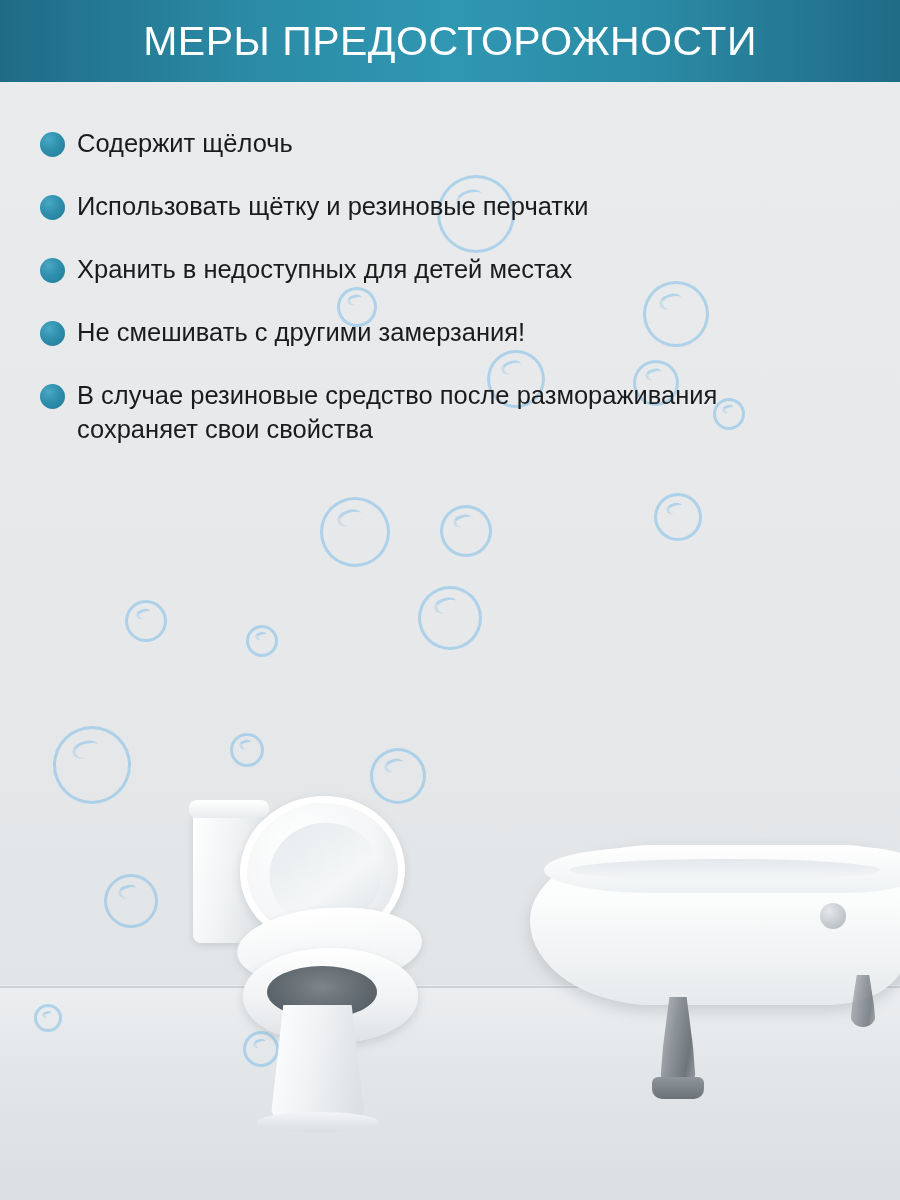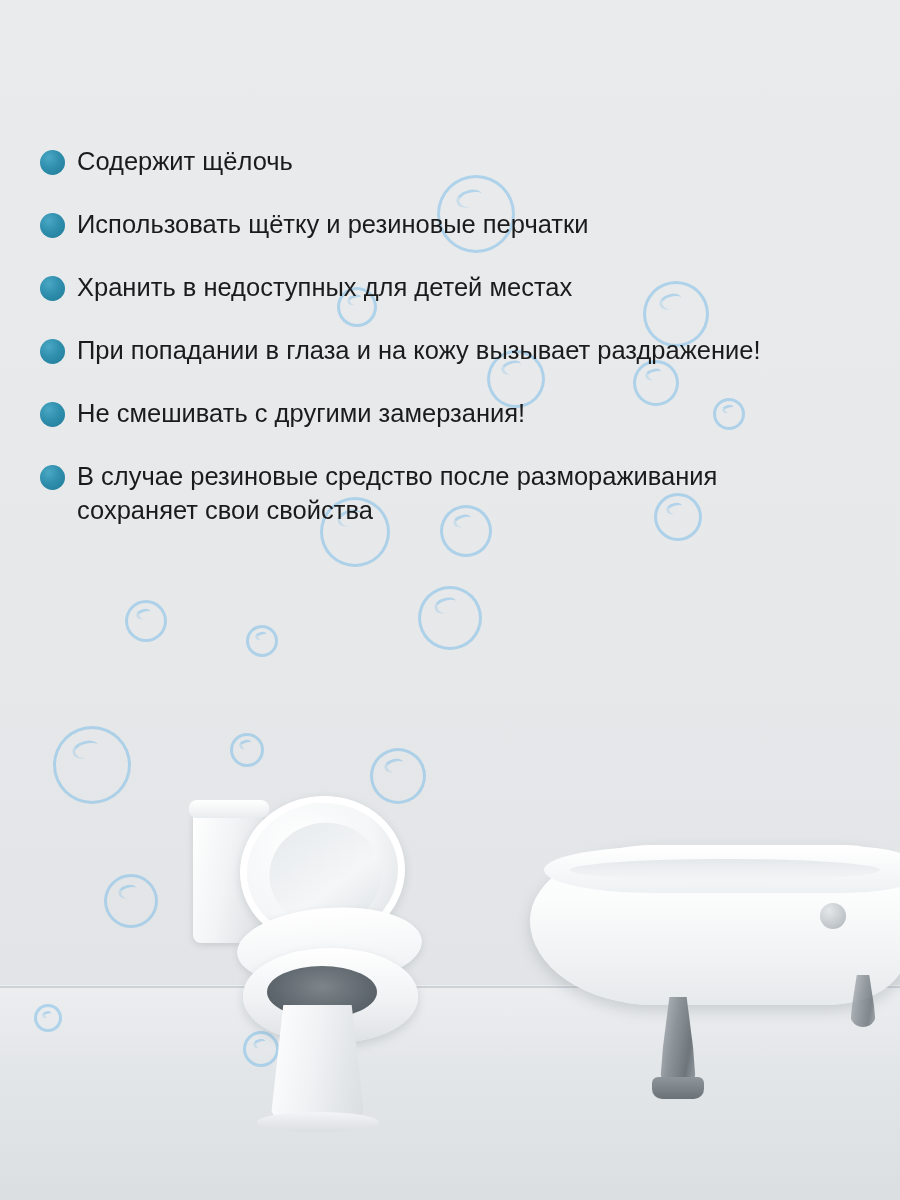--- a/index.html
+++ b/index.html
@@ -86,21 +86,20 @@
   .list {
     position: absolute;
     left: 40px;
     top: 126px;
     width: 820px;
   }
   .list-item {
     display: flex;
     align-items: flex-start;
     margin-bottom: 29px;
-    margin-top: 18px;
   }
   .bullet-dot {
     flex: 0 0 auto;
     width: 25px;
     height: 25px;
     border-radius: 50%;
     background: radial-gradient(circle at 35% 30%, #4aa8c4 0%, #2f8fad 45%, #1f7b97 100%);
     margin-top: 6px;
     margin-right: 12px;
   }
@@ -277,20 +276,23 @@
     height: 22px;
     background: linear-gradient(180deg, #8f969b 0%, #6a7278 100%);
     border-radius: 6px 6px 10px 10px;
   }
 </style>
 </head>
 <body>
 
 <div class="page">
 
+  <div class="header">
+    <div class="header-title">МЕРЫ ПРЕДОСТОРОЖНОСТИ</div>
+  </div>
 
   <div class="room-floor"></div>
   <div class="floor-line"></div>
 
   <div>
     <div class="bubble" style="left:437px;top:175px;width:72px;height:72px;"></div>
     <div class="bubble" style="left:643px;top:281px;width:60px;height:60px;"></div>
     <div class="bubble" style="left:337px;top:287px;width:34px;height:34px;"></div>
     <div class="bubble" style="left:487px;top:350px;width:52px;height:52px;"></div>
     <div class="bubble" style="left:633px;top:360px;width:40px;height:40px;"></div>
@@ -315,24 +317,20 @@
       <span class="bullet-text">Содержит щёлочь</span>
     </div>
     <div class="list-item item-3">
       <span class="bullet-dot"></span>
       <span class="bullet-text">Использовать щётку и резиновые перчатки</span>
     </div>
     <div class="list-item item-2">
       <span class="bullet-dot"></span>
       <span class="bullet-text">Хранить в недоступных для детей местах</span>
     </div>
-    <div class="list-item item-4">
-      <span class="bullet-dot"></span>
-      <span class="bullet-text">При попадании в глаза и на кожу вызывает раздражение!</span>
-    </div>
     <div class="list-item item-5">
       <span class="bullet-dot"></span>
       <span class="bullet-text">Не смешивать с другими замерзания!</span>
     </div>
     <div class="list-item item-6">
       <span class="bullet-dot"></span>
       <span class="bullet-text">В случае резиновые средство после размораживания сохраняет свои свойства</span>
     </div>
   </div>
 

